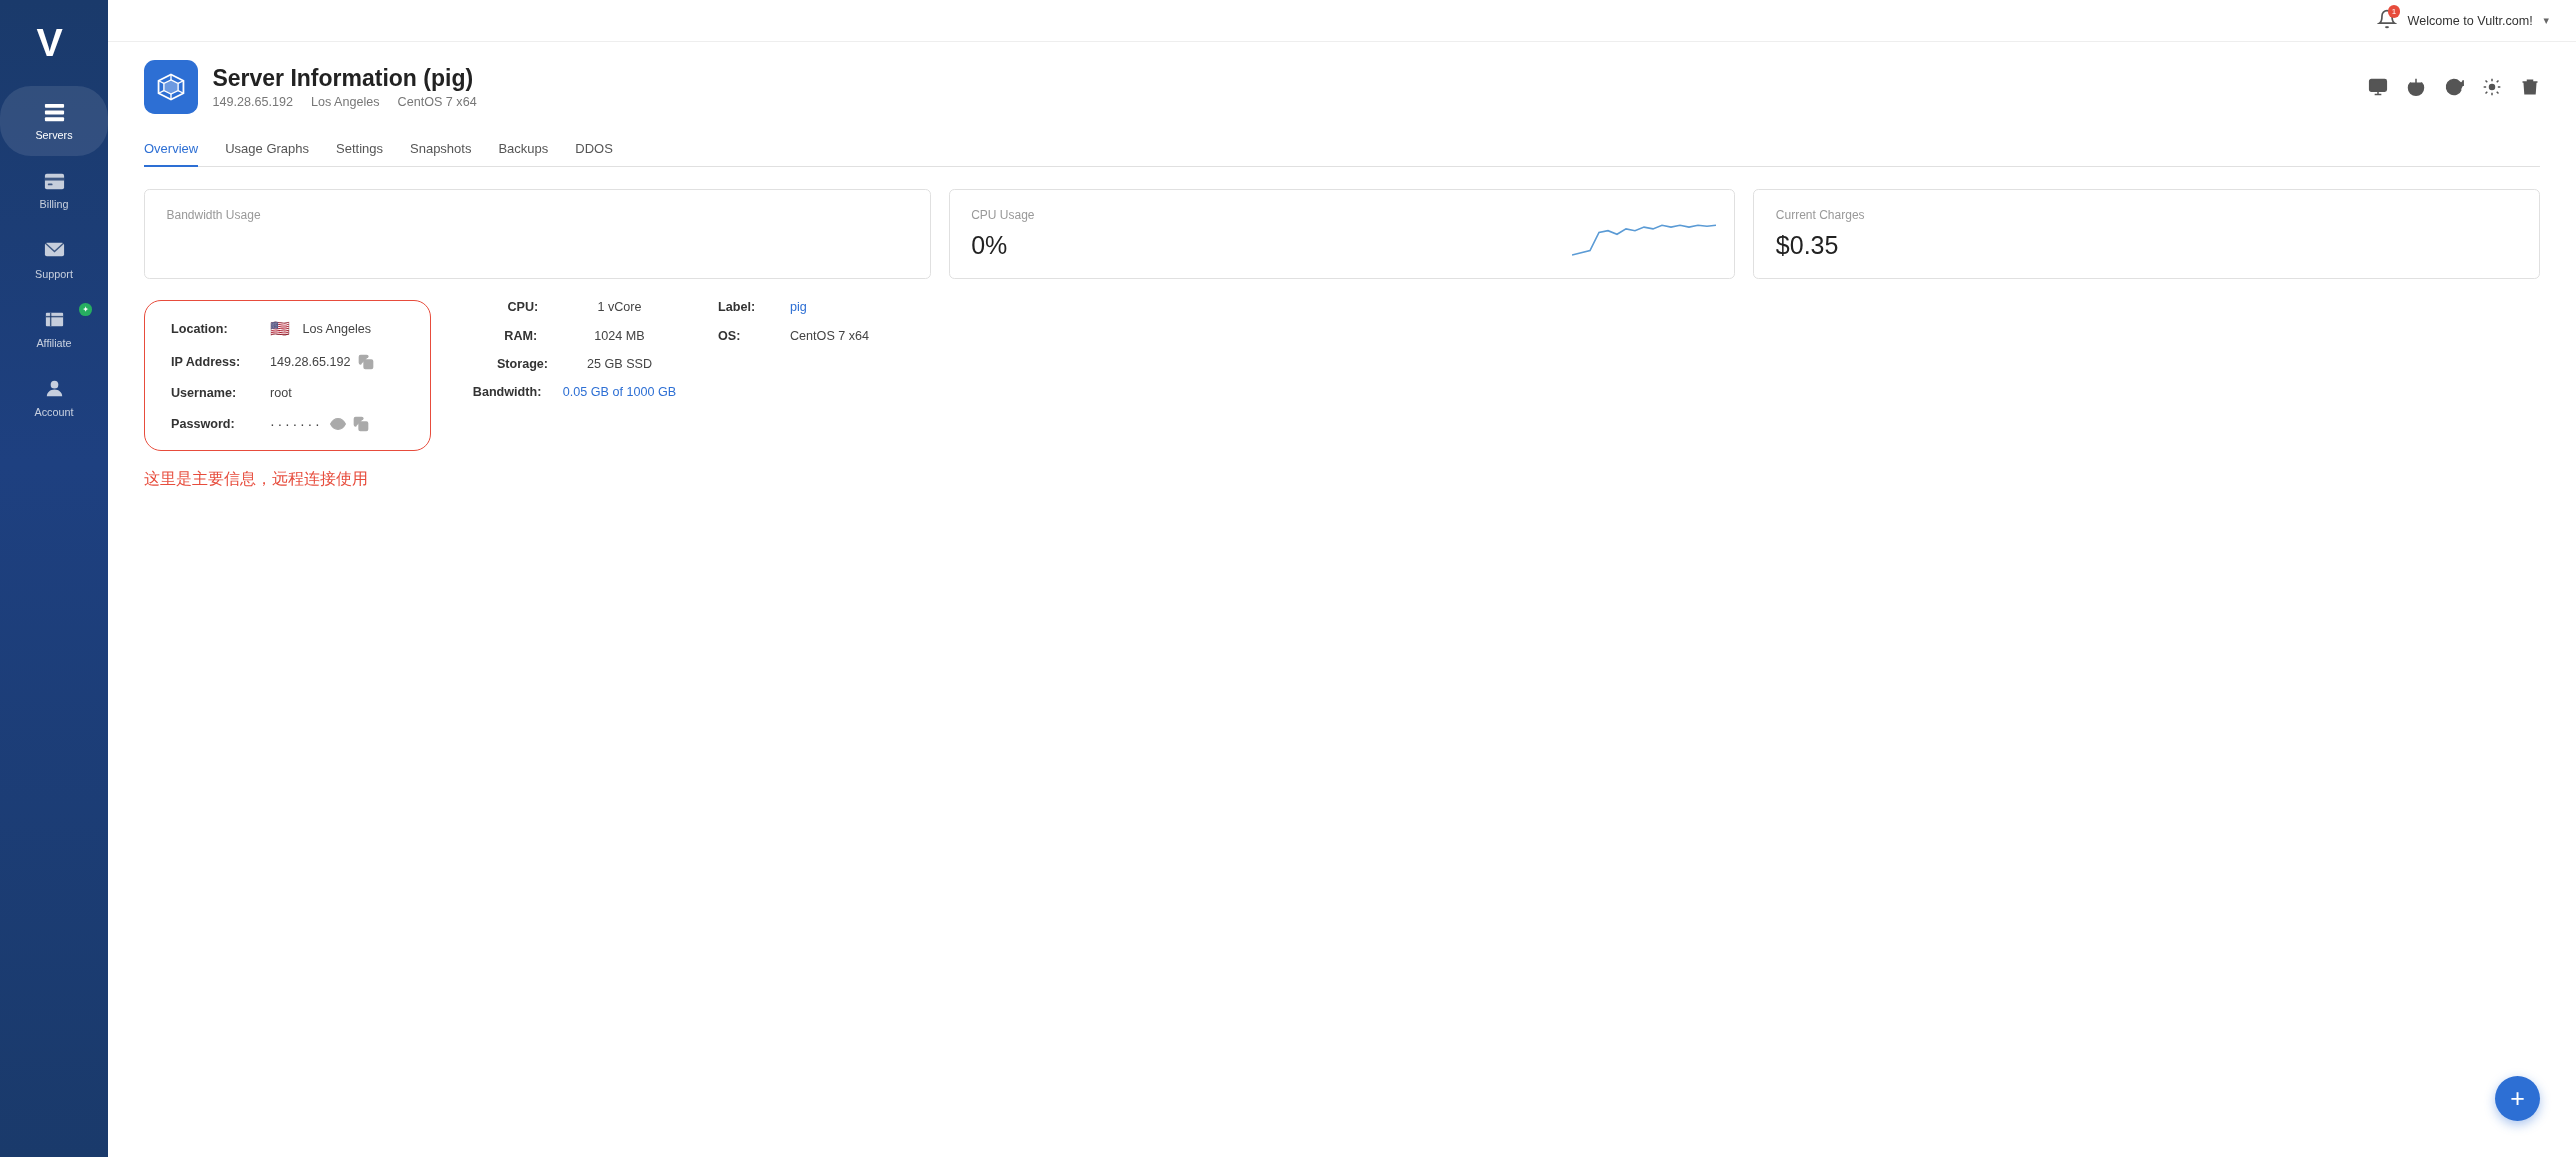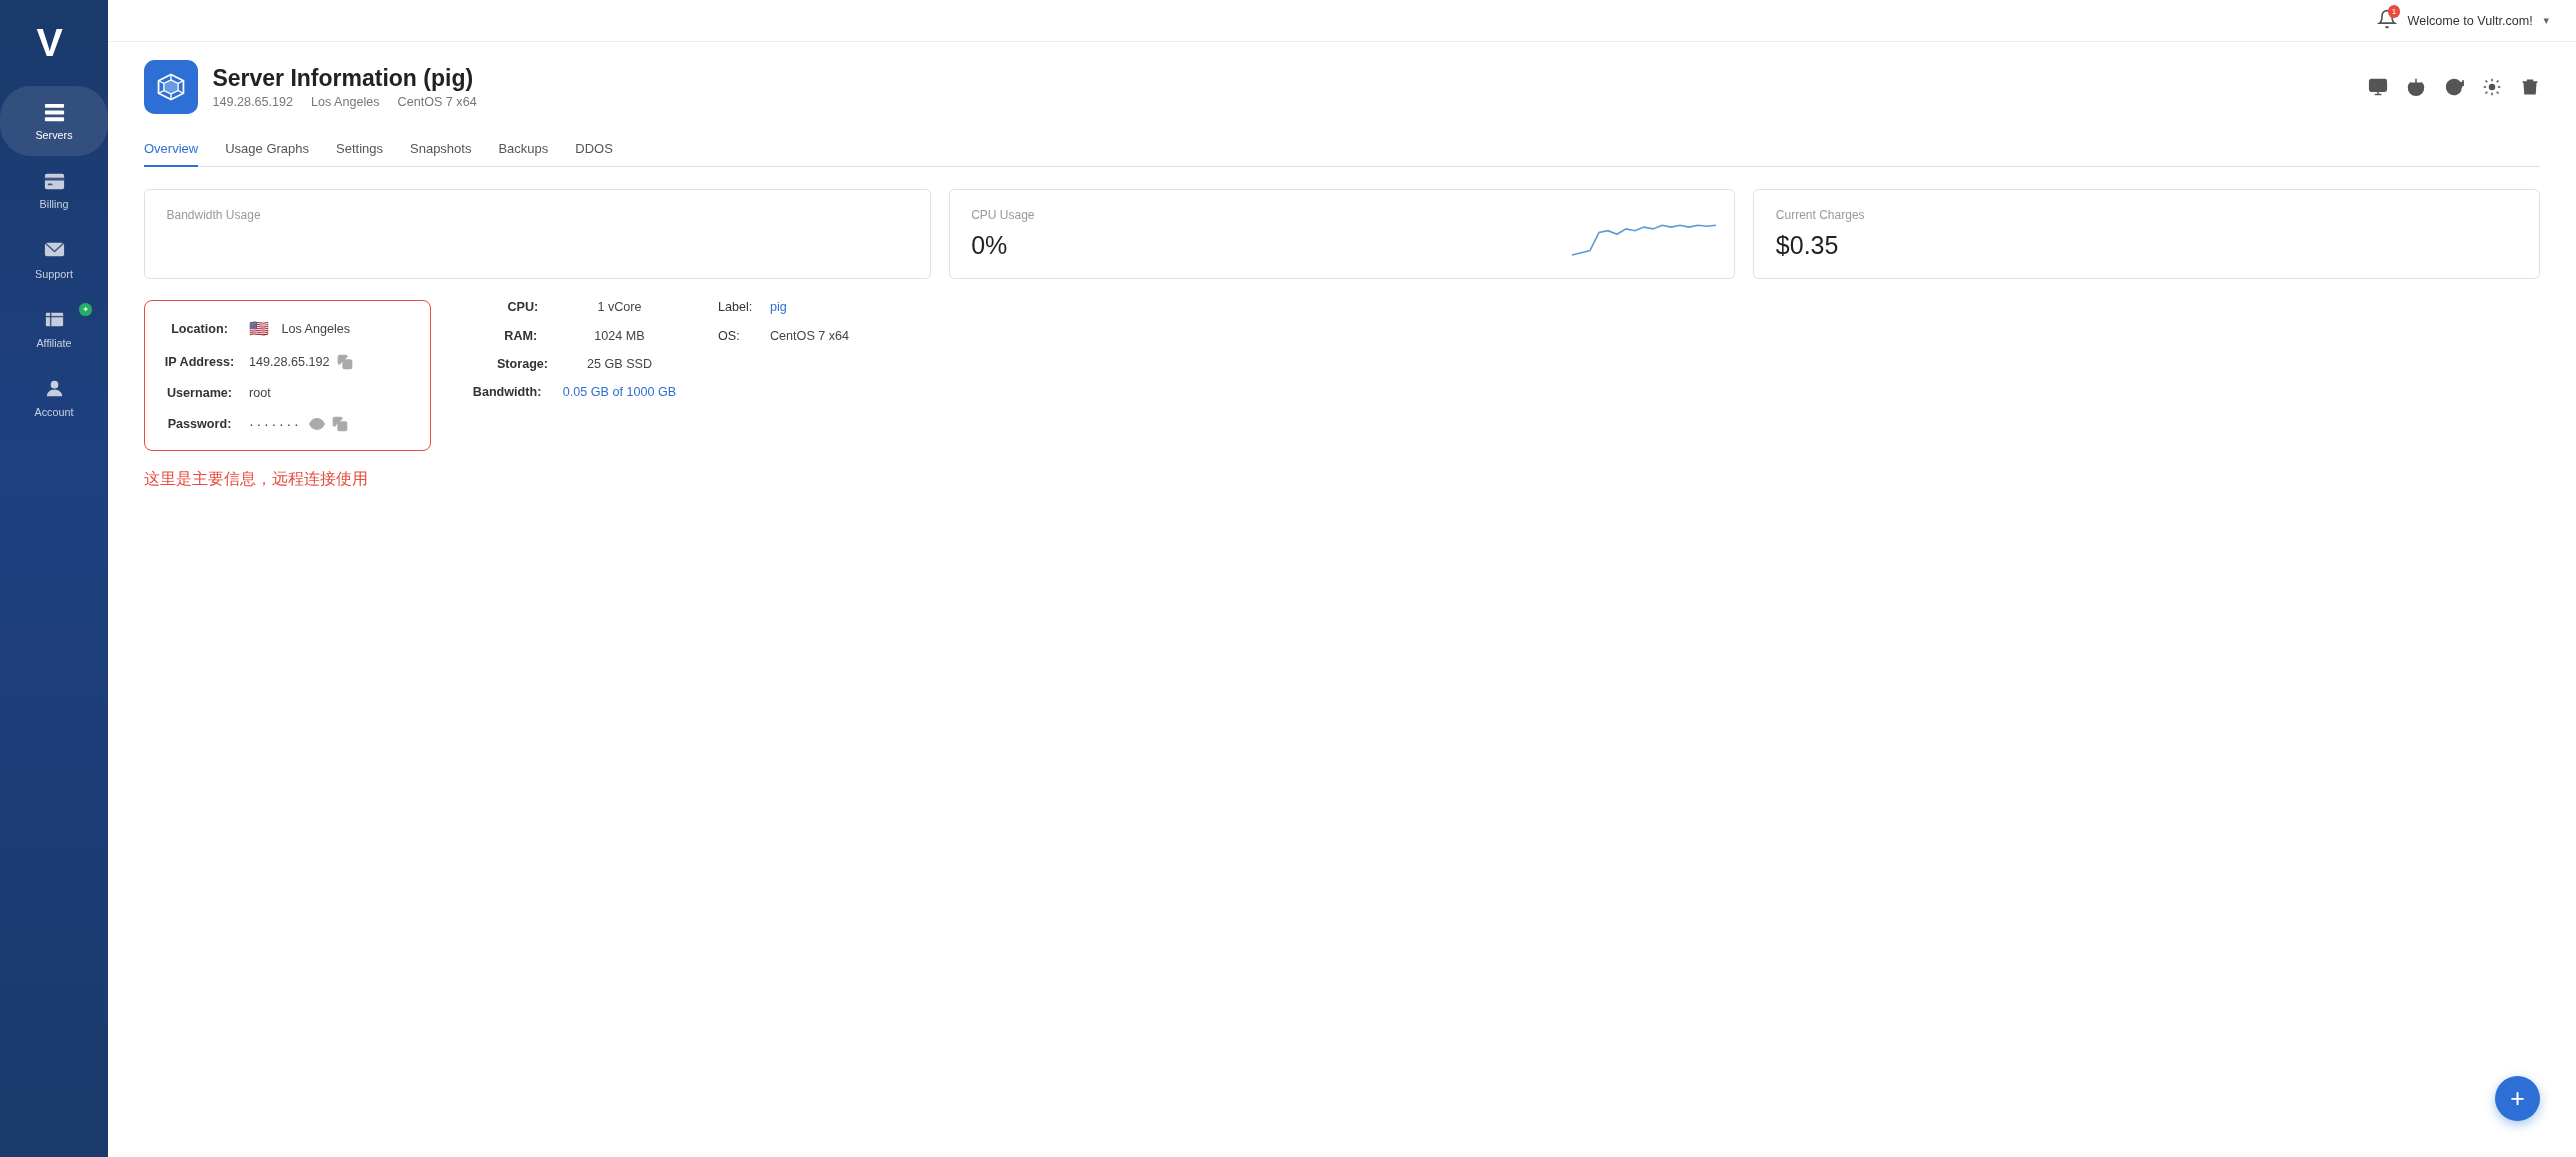--- a/index.html
+++ b/index.html
@@ -150,25 +150,24 @@
     .stat-value span { font-size: 14.4px; color: #999; }
     .stat-chart { position: absolute; right: 18px; top: 50%; transform: translateY(-50%); }
 
     
     .info-grid {
       display: flex;
       gap: 27px;
     }
     .info-box {
       border: 1.8px solid #e74c3c;
-      border-radius: 8px;
-      padding: 18px 5px;
+      border-radius: 17px;
+      padding: 18px 26px;
       background: white;
       min-width: 287px;
-      text-align: center;
     }
     .info-row {
       display: flex;
       align-items: center;
       margin-bottom: 16px;
       font-size: 12.6px;
     }
     .info-row:last-child { margin-bottom: 0; }
     .info-key { font-weight: 700; color: #333; width: 99px; flex-shrink: 0; }
     .info-val { color: #444; display: flex; align-items: center; gap: 7.2px; }
@@ -194,21 +193,21 @@
     .spec-val.link { color: #2d6fd4; }
 
     
     .right-col {
       display: flex;
       flex-direction: column;
       gap: 14.4px;
       flex: 1;
     }
     .meta-row { display: flex; font-size: 12.6px; gap: 0; }
-    .meta-key { font-weight: 400; color: #333; width: 52px; }
+    .meta-key { font-weight: 700; color: #333; width: 72px; }
     .meta-val { color: #444; }
     .meta-val.link { color: #2d6fd4; cursor: pointer; }
 
     
     .annotation-text {
       margin-top: 18px;
       color: #e74c3c;
       font-size: 16px;
       font-weight: 500;
     }

